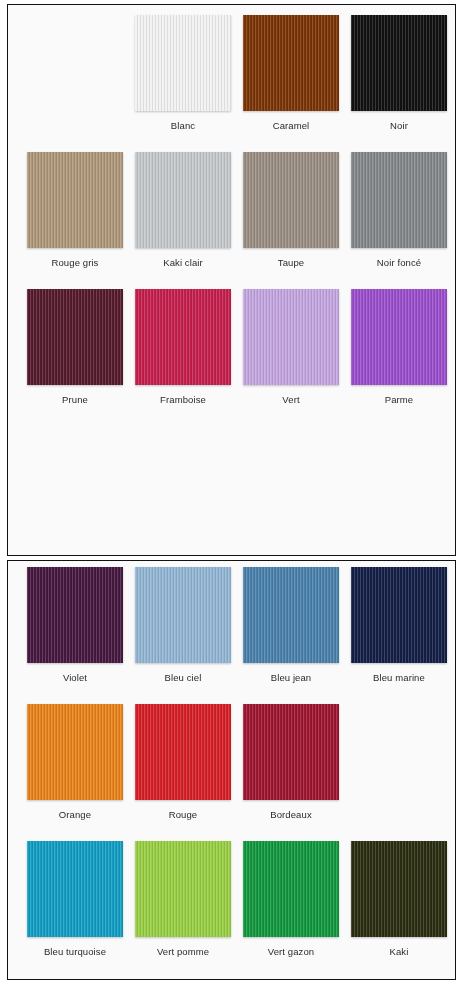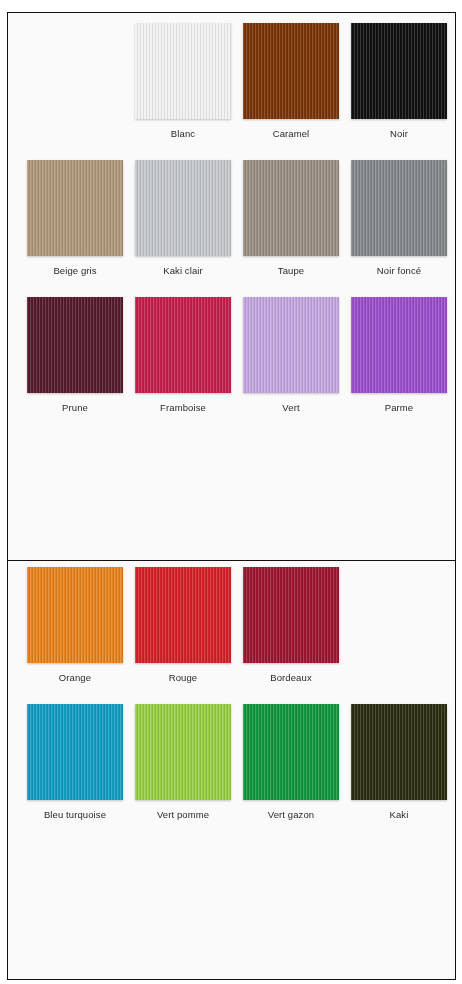--- a/index.html
+++ b/index.html
@@ -24,21 +24,21 @@
 
   .panel {
     position: absolute;
     left: 7px;
     width: 449px;
     background: #fafafa;
     border: 1.5px solid #111111;
     box-sizing: border-box;
   }
 
-  #panel-top    { top: 12px;   height: 552px; }
+  #panel-top    { top: 4px;   height: 552px; }
   #panel-bottom { top: 560px; height: 420px; }
 
   .grid {
     display: block;
     padding: 0;
     margin: 0;
   }
 
   .swatch-row {
     display: flex;
@@ -123,21 +123,21 @@
             <div class="chip-label">Caramel</div>
           </div>
           <div class="cell">
             <div class="chip" style="background-color: rgb(17, 17, 17);"></div>
             <div class="chip-label">Noir</div>
           </div>
         </div>
         <div class="swatch-row">
           <div class="cell">
             <div class="chip" style="background-color: rgb(174, 151, 122);"></div>
-            <div class="chip-label">Beige gris</div>
+            <div class="chip-label">Rouge gris</div>
           </div>
           <div class="cell">
             <div class="chip" style="background-color: rgb(197, 200, 203);"></div>
             <div class="chip-label">Kaki clair</div>
           </div>
           <div class="cell">
             <div class="chip" style="background-color: rgb(154, 142, 130);"></div>
             <div class="chip-label">Taupe</div>
           </div>
           <div class="cell">
@@ -161,20 +161,38 @@
           <div class="cell">
             <div class="chip" style="background-color: rgb(154, 78, 203);"></div>
             <div class="chip-label">Parme</div>
           </div>
         </div>
       </div>
   </div>
 
   <div class="panel" id="panel-bottom">
     <div class="grid">
+        <div class="swatch-row">
+          <div class="cell">
+            <div class="chip" style="background-color: rgb(69, 25, 63);"></div>
+            <div class="chip-label">Violet</div>
+          </div>
+          <div class="cell">
+            <div class="chip" style="background-color: rgb(147, 181, 212);"></div>
+            <div class="chip-label">Bleu ciel</div>
+          </div>
+          <div class="cell">
+            <div class="chip" style="background-color: rgb(74, 128, 172);"></div>
+            <div class="chip-label">Bleu jean</div>
+          </div>
+          <div class="cell">
+            <div class="chip" style="background-color: rgb(20, 31, 70);"></div>
+            <div class="chip-label">Bleu marine</div>
+          </div>
+        </div>
         <div class="swatch-row">
           <div class="cell">
             <div class="chip" style="background-color: rgb(232, 130, 26);"></div>
             <div class="chip-label">Orange</div>
           </div>
           <div class="cell">
             <div class="chip" style="background-color: rgb(213, 32, 39);"></div>
             <div class="chip-label">Rouge</div>
           </div>
           <div class="cell">

